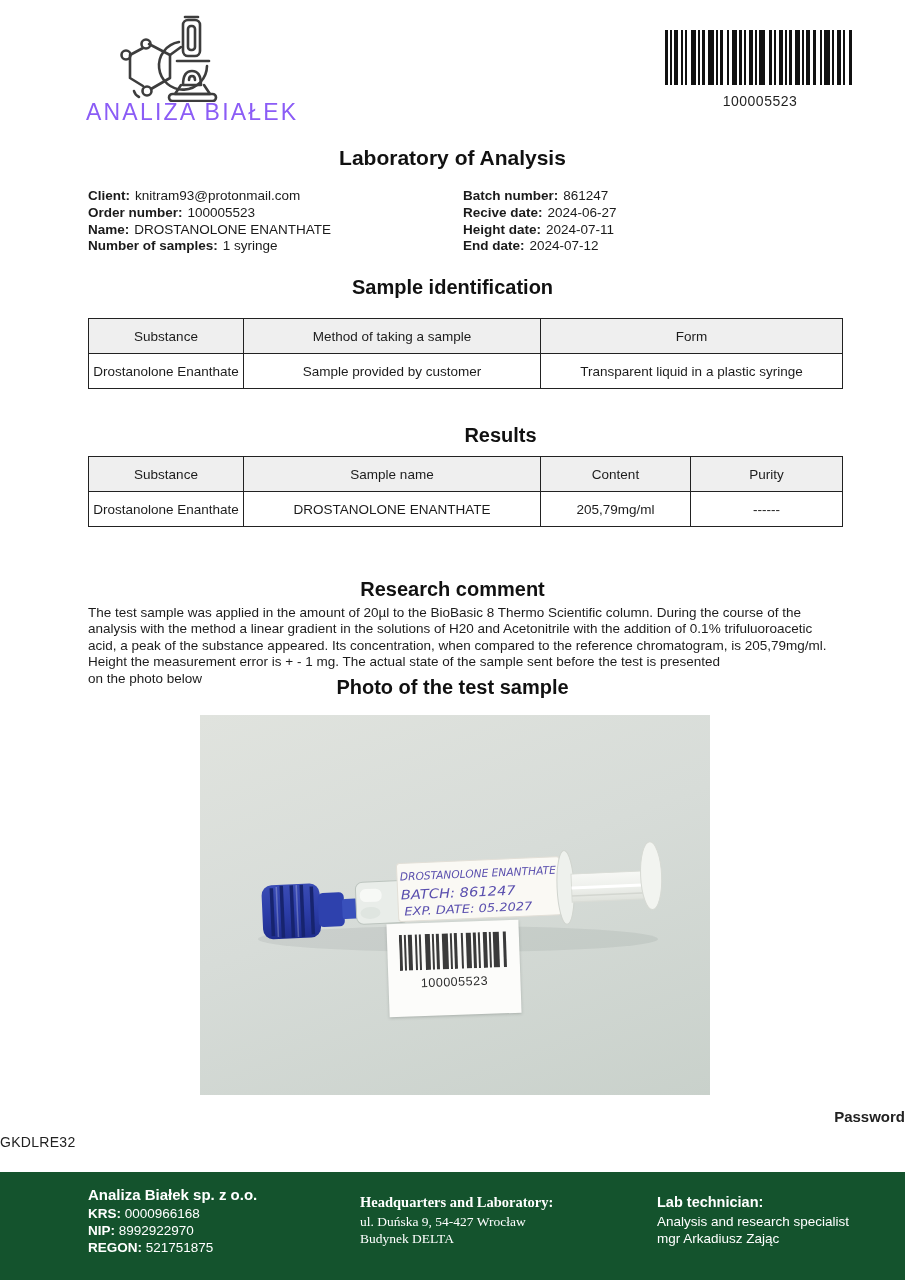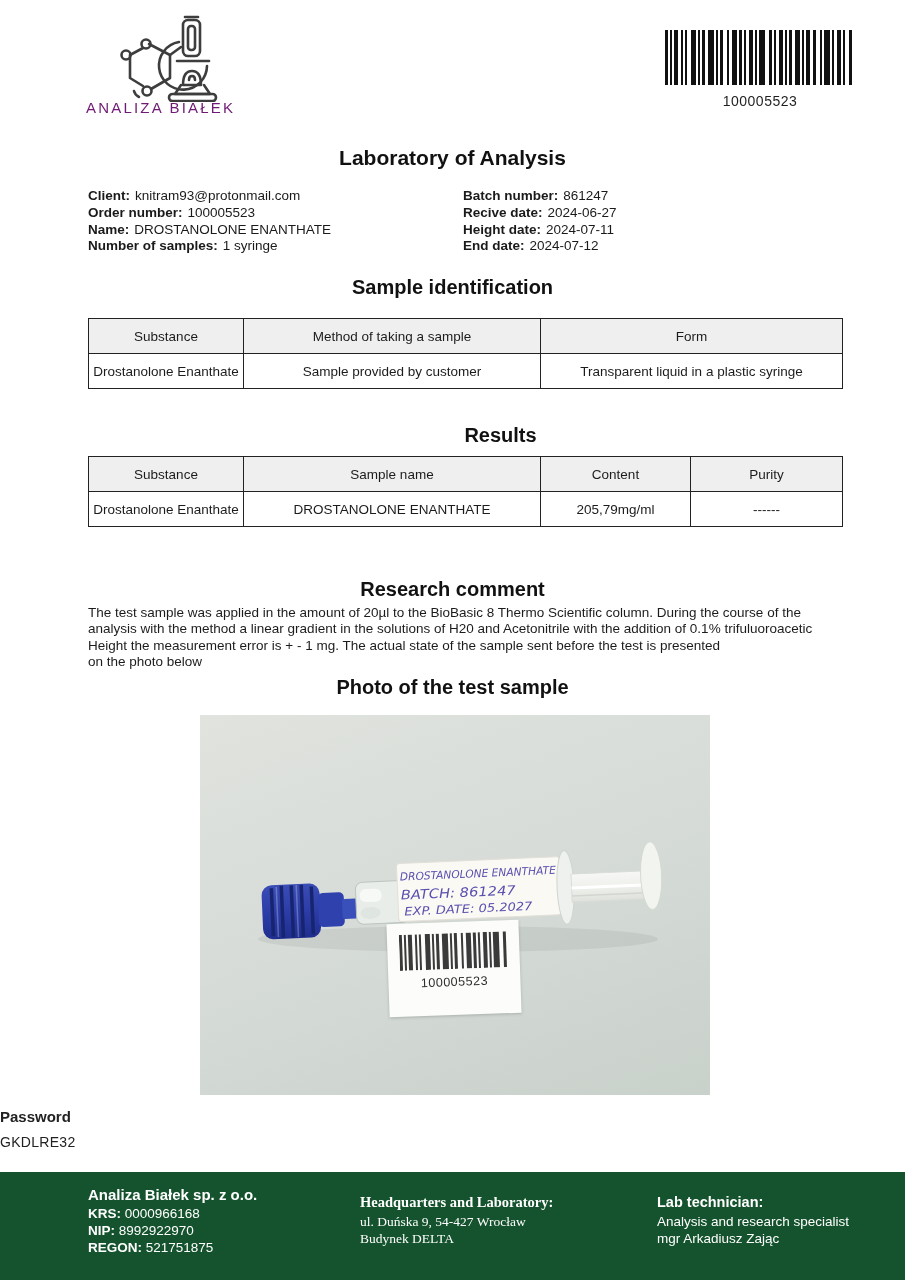--- a/index.html
+++ b/index.html
@@ -1,22 +1,22 @@
 <!DOCTYPE html>
 <html><head>
 <meta charset="utf-8">
 <style>
   html,body{margin:0;padding:0;background:#ffffff;}
   .page{position:relative;width:905px;height:1280px;background:#fff;overflow:hidden;
         font-family:"Liberation Sans",sans-serif;color:#1a1a1a;}
 
   
   .logo-svg{position:absolute;left:113px;top:14px;}
-  .wordmark{position:absolute;left:86px;top:99px;width:160px;font-size:15px;letter-spacing:2.2px;
-            color:#701a75;font-weight:400;white-space:nowrap;}
+  .wordmark{position:absolute;left:86px;top:99px;width:160px;font-size:23px;letter-spacing:2.2px;
+            color:#8b5cf6;font-weight:400;white-space:nowrap;}
   .barcode-wrap{position:absolute;left:665px;top:30px;width:190px;text-align:center;}
   .barcode-num{font-size:14px;color:#1f1f1f;margin-top:4px;letter-spacing:0.5px;}
 
   .doc-title{position:absolute;left:0;top:146px;width:905px;text-align:center;
              font-size:21px;font-weight:bold;color:#111;}
   .section-h{position:absolute;left:0;width:905px;text-align:center;font-size:20px;
              font-weight:bold;color:#111;}
 
   
   .info-col{position:absolute;top:188px;font-size:13.5px;line-height:16.8px;}
@@ -38,21 +38,21 @@
 
   
   .photo{position:absolute;left:200px;top:715px;width:510px;height:380px;
          background:linear-gradient(160deg,#e0e3de 0%,#d7dcd8 45%,#c9d1cb 100%);}
   .sticker{position:absolute;left:188px;top:207px;width:132px;height:93px;background:#fcfcfa;
            transform:rotate(-2deg);box-shadow:0 1px 3px rgba(50,60,55,.25);text-align:center;}
   .sticker svg{margin-top:11px;}
   .sticker-num{font-size:12.5px;color:#2d2d2d;margin-top:2px;letter-spacing:0.5px;}
 
   
-  .password-h{position:absolute;left:0;top:1108px;width:905px;text-align:left;
+  .password-h{position:absolute;left:0;top:1108px;width:905px;text-align:right;
               font-size:15px;font-weight:bold;color:#222;}
   .password-v{position:absolute;left:0;top:1134px;width:905px;text-align:left;
               font-size:14px;color:#222;letter-spacing:0.3px;}
 
   
   .footer{position:absolute;left:0;top:1172px;width:905px;height:108px;background:#14532d;
           color:#fff;}
   .f-col{position:absolute;font-size:13.5px;line-height:17px;}
   .f-col1{left:88px;top:14px;}
   .f-col2{left:360px;top:22px;font-family:Liberation Serif, serif;}
@@ -203,20 +203,21 @@
       <td>205,79mg/ml</td>
       <td>------</td>
     </tr>
   </tbody>
     </table>
 
   <div class="section-h" style="top:578px;">Research comment</div>
   <div class="comment">
     <div>The test sample was applied in the amount of 20µl to the BioBasic 8 Thermo Scientific column. During the course of the</div>
     <div>analysis with the method a linear gradient in the solutions of H20 and Acetonitrile with the addition of 0.1% trifuluoroacetic</div>
+    <div>acid, a peak of the substance appeared. Its concentration, when compared to the reference chromatogram, is 205,79mg/ml.</div>
     <div>Height the measurement error is + - 1 mg. The actual state of the sample sent before the test is presented</div>
     <div>on the photo below</div>
   </div>
 
   <div class="section-h" style="top:676px;">Photo of the test sample</div>
 
   <div class="photo">
     <svg width="510" height="380" viewBox="0 0 510 380">
       <defs>
         <linearGradient id="capGrad" x1="0" y1="0" x2="0" y2="1">

